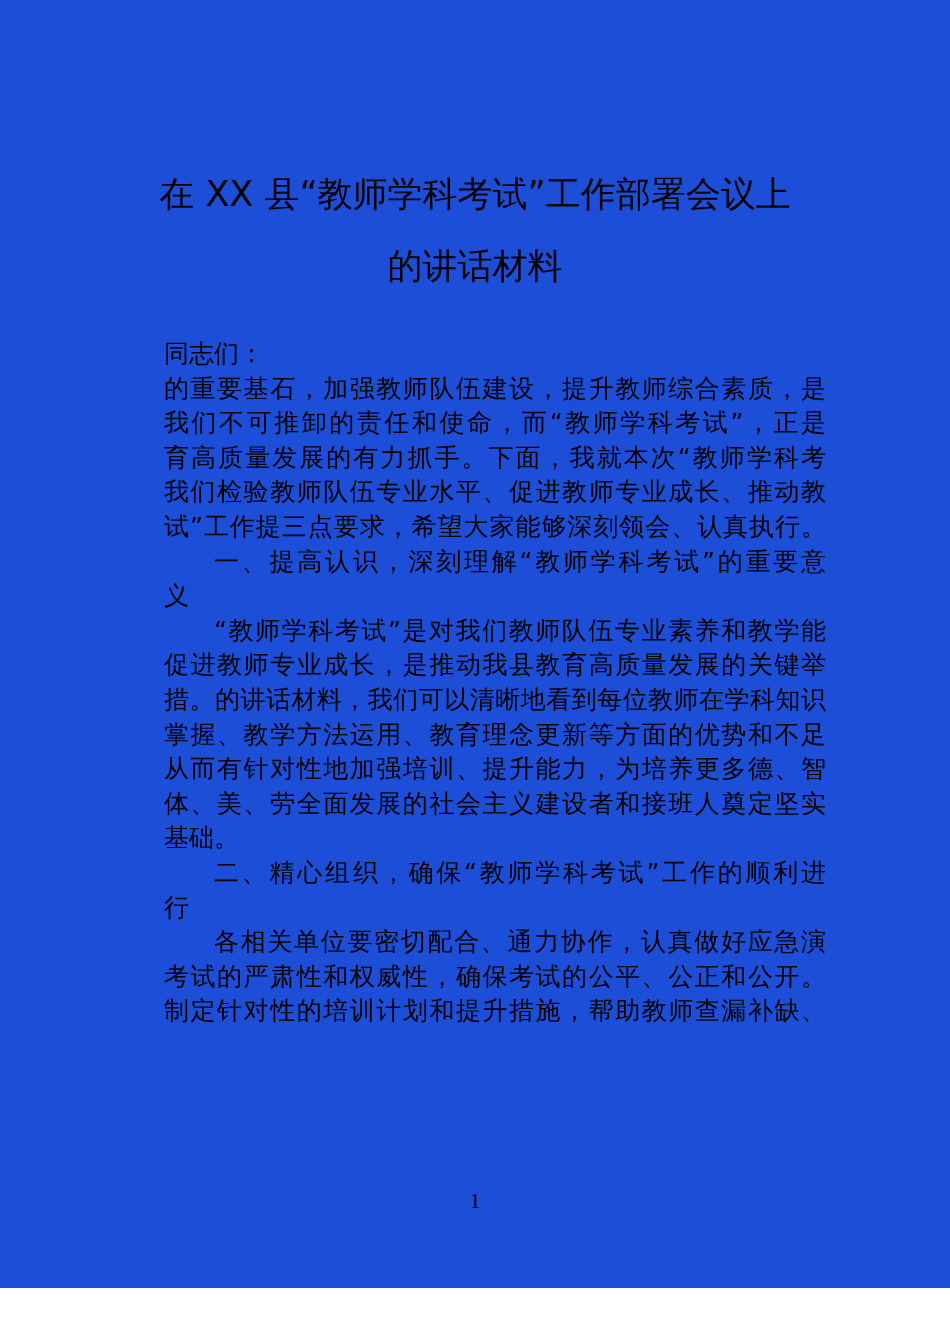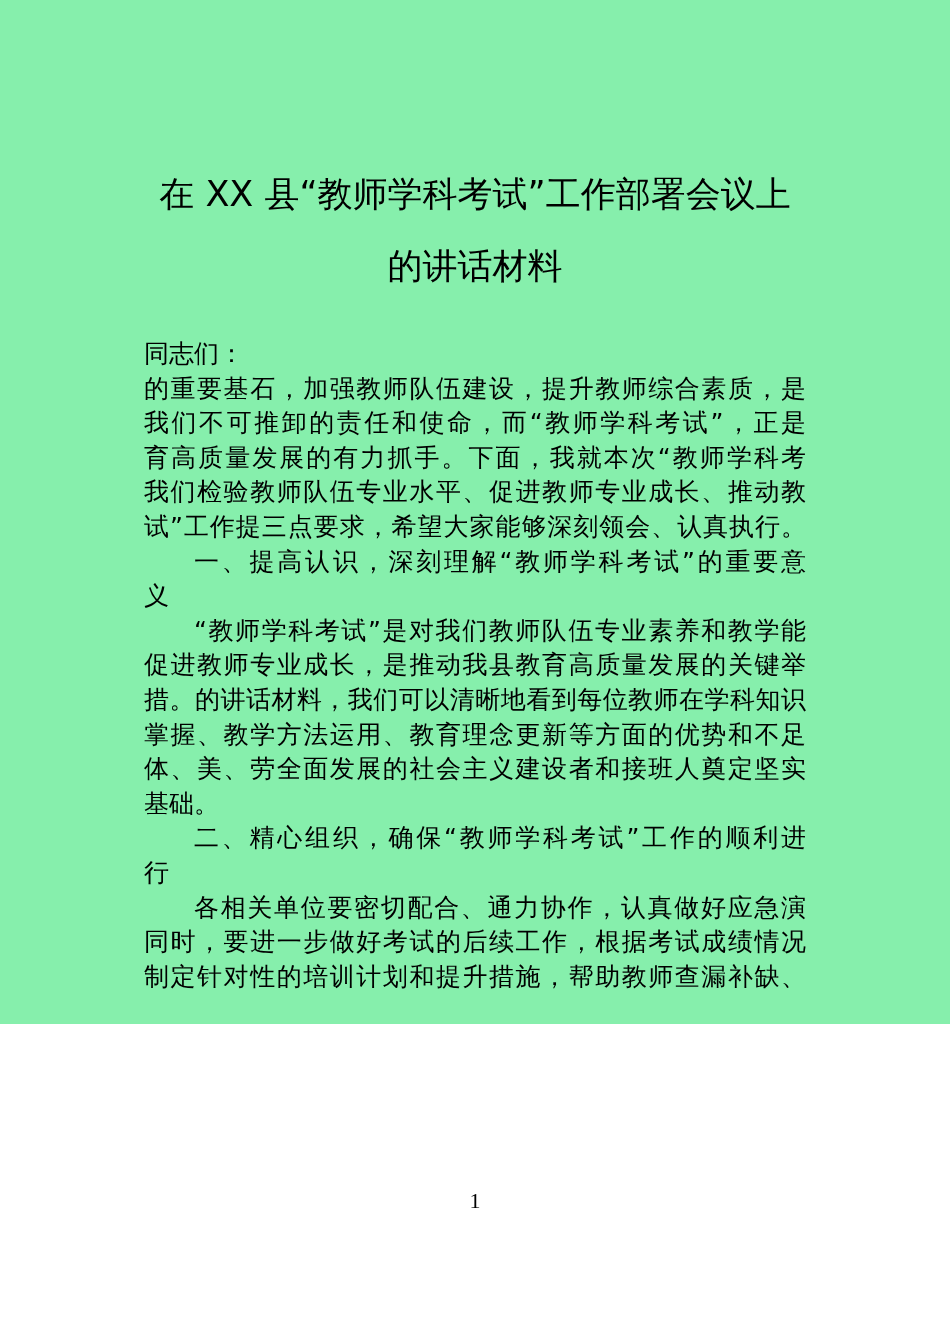--- a/index.html
+++ b/index.html
@@ -12,22 +12,22 @@
       height: 1344px;
       position: relative;
       overflow: hidden;
       color: #000000;
       font-family: "DejaVu Sans", sans-serif;
     }
     .page {
       position: absolute;
       left: 0; top: 0;
       width: 950px;
-      height: 1024px;
-      background: #86efac;
+      height: 1288px;
+      background: #1d4ed8;
     }
     .title-line {
       position: absolute;
       left: 0;
       width: 950px;
       text-align: center;
       font-size: 35px;
       line-height: 44px;
       white-space: nowrap;
       letter-spacing: 0px;
@@ -67,36 +67,37 @@
     }
   </style>
 </head>
 <body>
 
 <div class="page">
 
   <div class="title-line l1">在 XX 县“教师学科考试”工作部署会议上</div>
   <div class="title-line l2">的讲话材料</div>
 
-  <div class="body-text" style="top:337px;">
+  <div class="body-text" style="top:337px;margin-left:20px;">
     <div class="line last">同志们：</div>
     <div class="line">的重要基石，加强教师队伍建设，提升教师综合素质，是</div>
     <div class="line">我们不可推卸的责任和使命，而“教师学科考试”，正是</div>
     <div class="line">育高质量发展的有力抓手。下面，我就本次“教师学科考</div>
     <div class="line">我们检验教师队伍专业水平、促进教师专业成长、推动教</div>
     <div class="line">试”工作提三点要求，希望大家能够深刻领会、认真执行。</div>
     <div class="line indent">一、提高认识，深刻理解“教师学科考试”的重要意</div>
     <div class="line last">义</div>
     <div class="line indent">“教师学科考试”是对我们教师队伍专业素养和教学能</div>
     <div class="line">促进教师专业成长，是推动我县教育高质量发展的关键举</div>
     <div class="line">措。的讲话材料，我们可以清晰地看到每位教师在学科知识</div>
     <div class="line">掌握、教学方法运用、教育理念更新等方面的优势和不足</div>
+    <div class="line">从而有针对性地加强培训、提升能力，为培养更多德、智</div>
     <div class="line">体、美、劳全面发展的社会主义建设者和接班人奠定坚实</div>
     <div class="line last">基础。</div>
     <div class="line indent">二、精心组织，确保“教师学科考试”工作的顺利进</div>
     <div class="line last">行</div>
     <div class="line indent">各相关单位要密切配合、通力协作，认真做好应急演</div>
-    <div class="line">同时，要进一步做好考试的后续工作，根据考试成绩情况</div>
+    <div class="line">考试的严肃性和权威性，确保考试的公平、公正和公开。</div>
     <div class="line">制定针对性的培训计划和提升措施，帮助教师查漏补缺、</div>
   </div>
 
   <div class="page-number">1</div>
 </div>
 
 </body></html>

